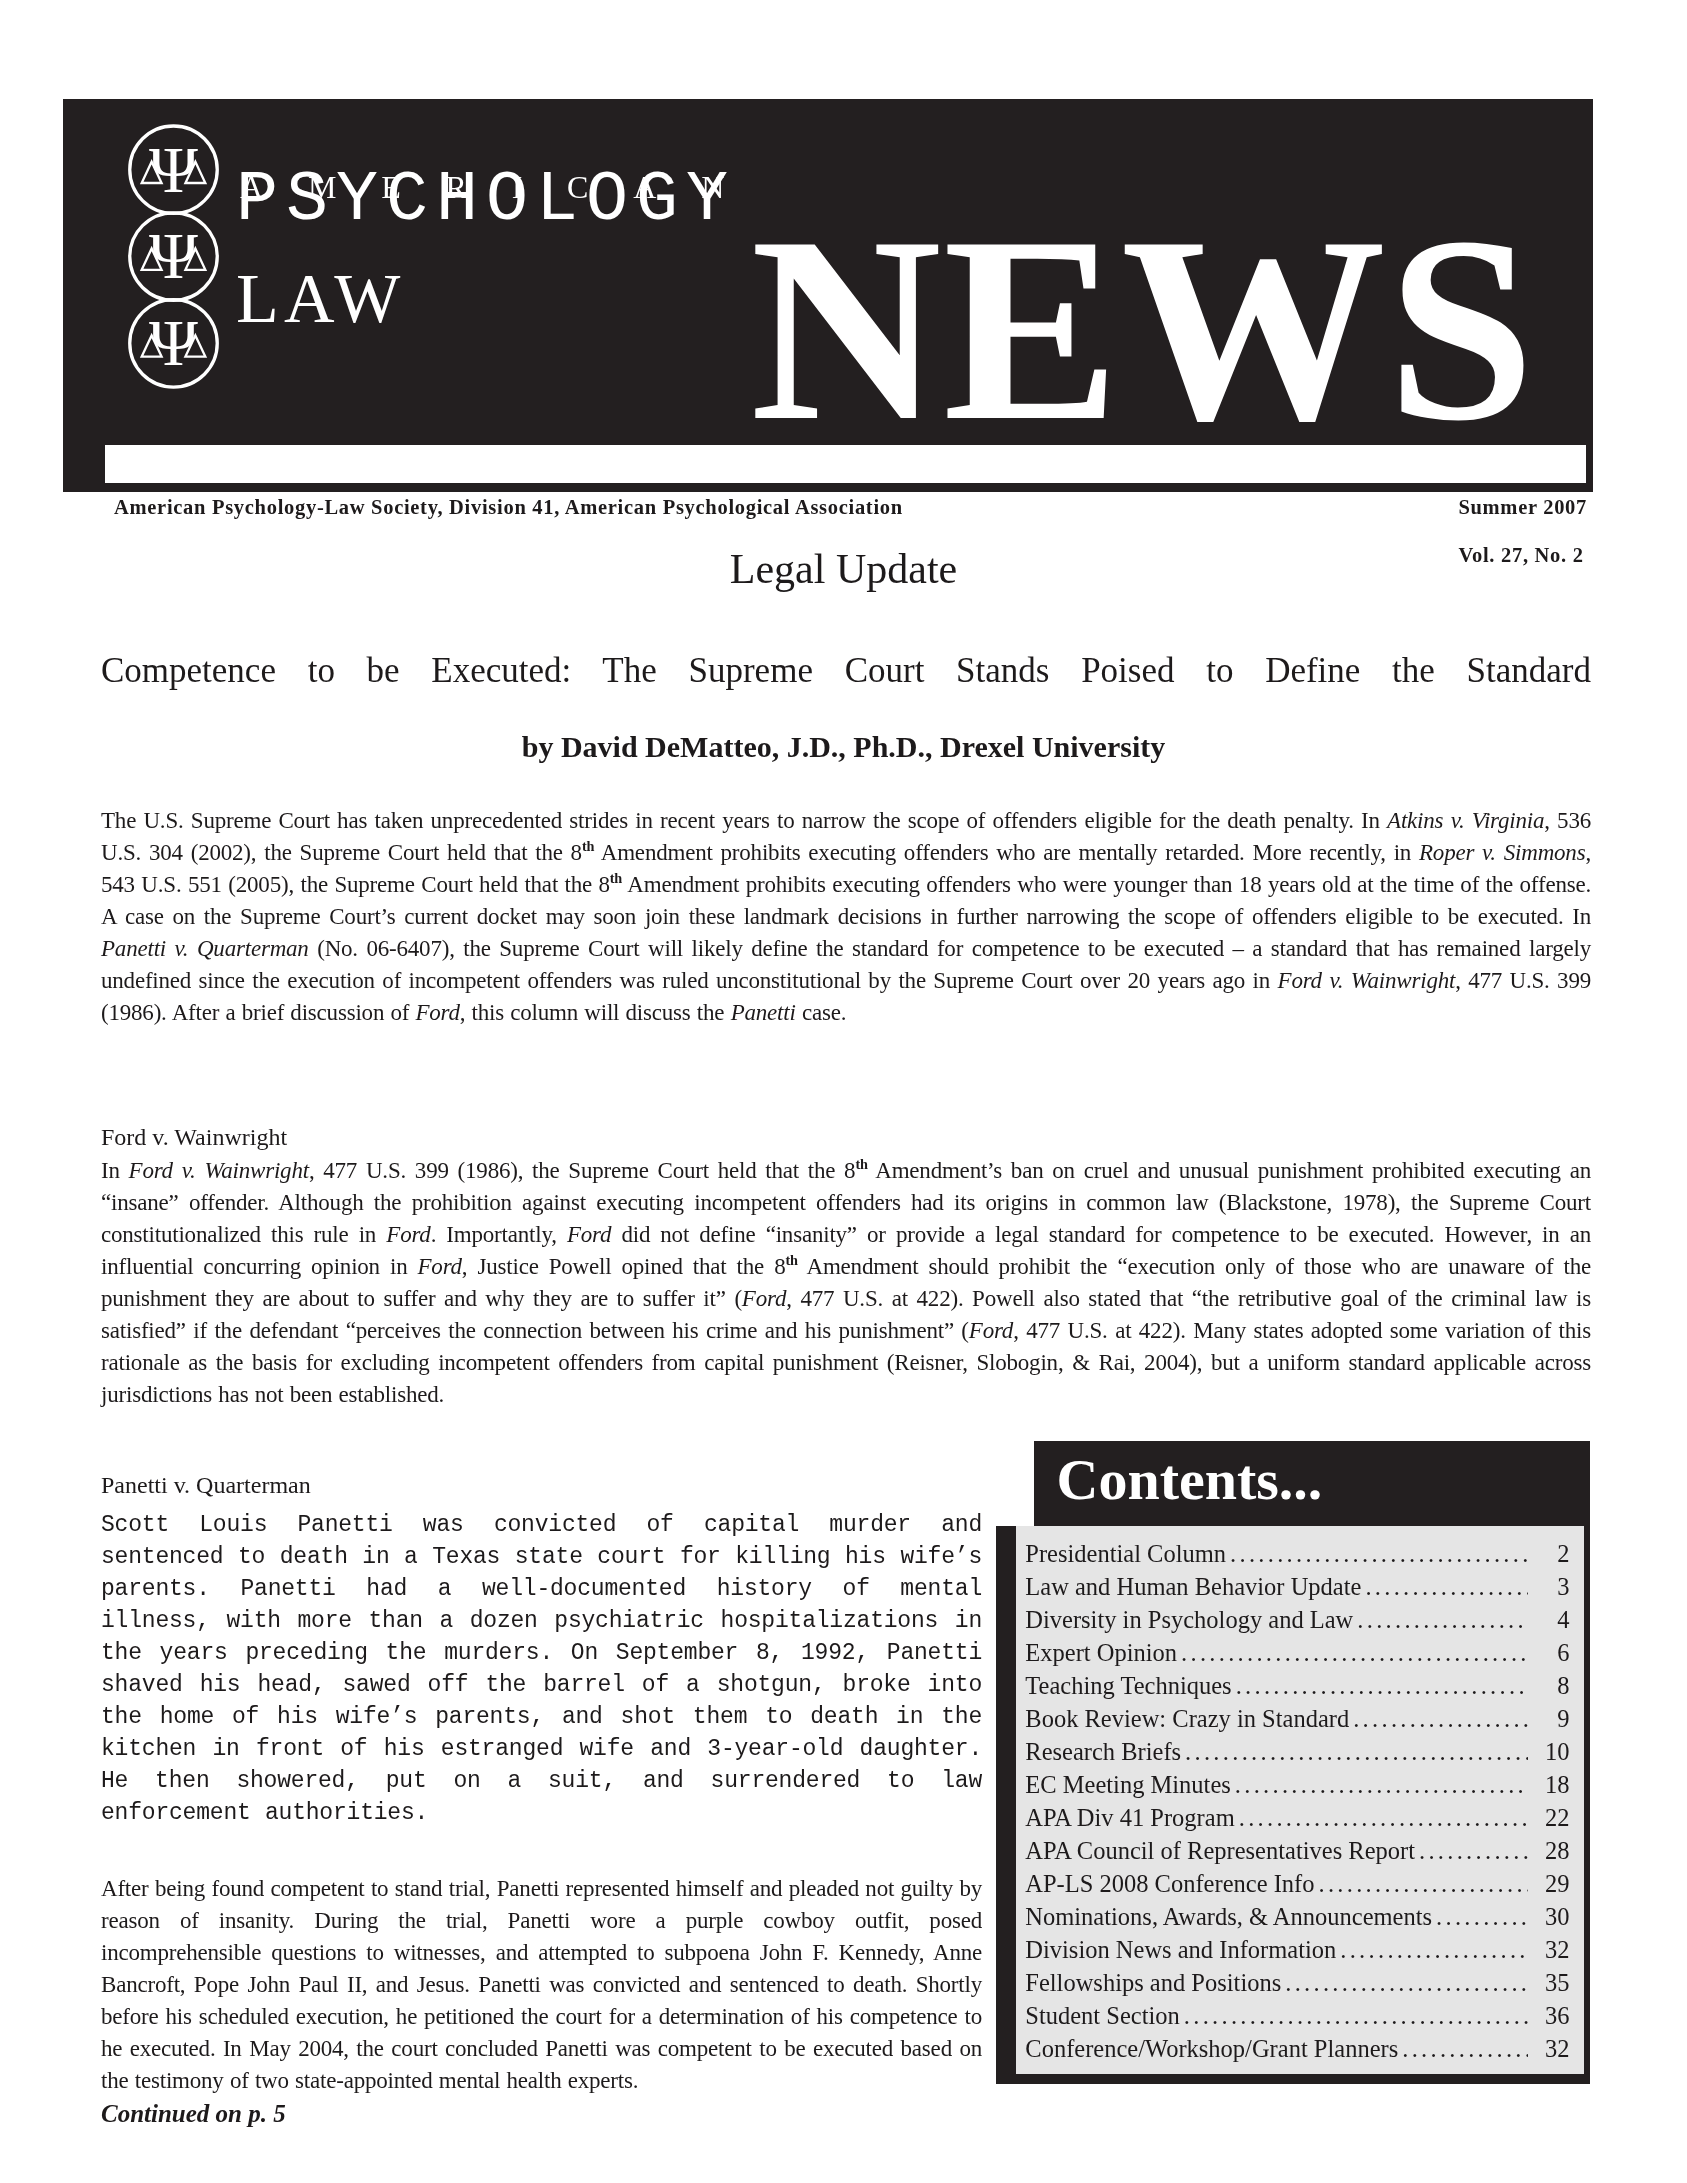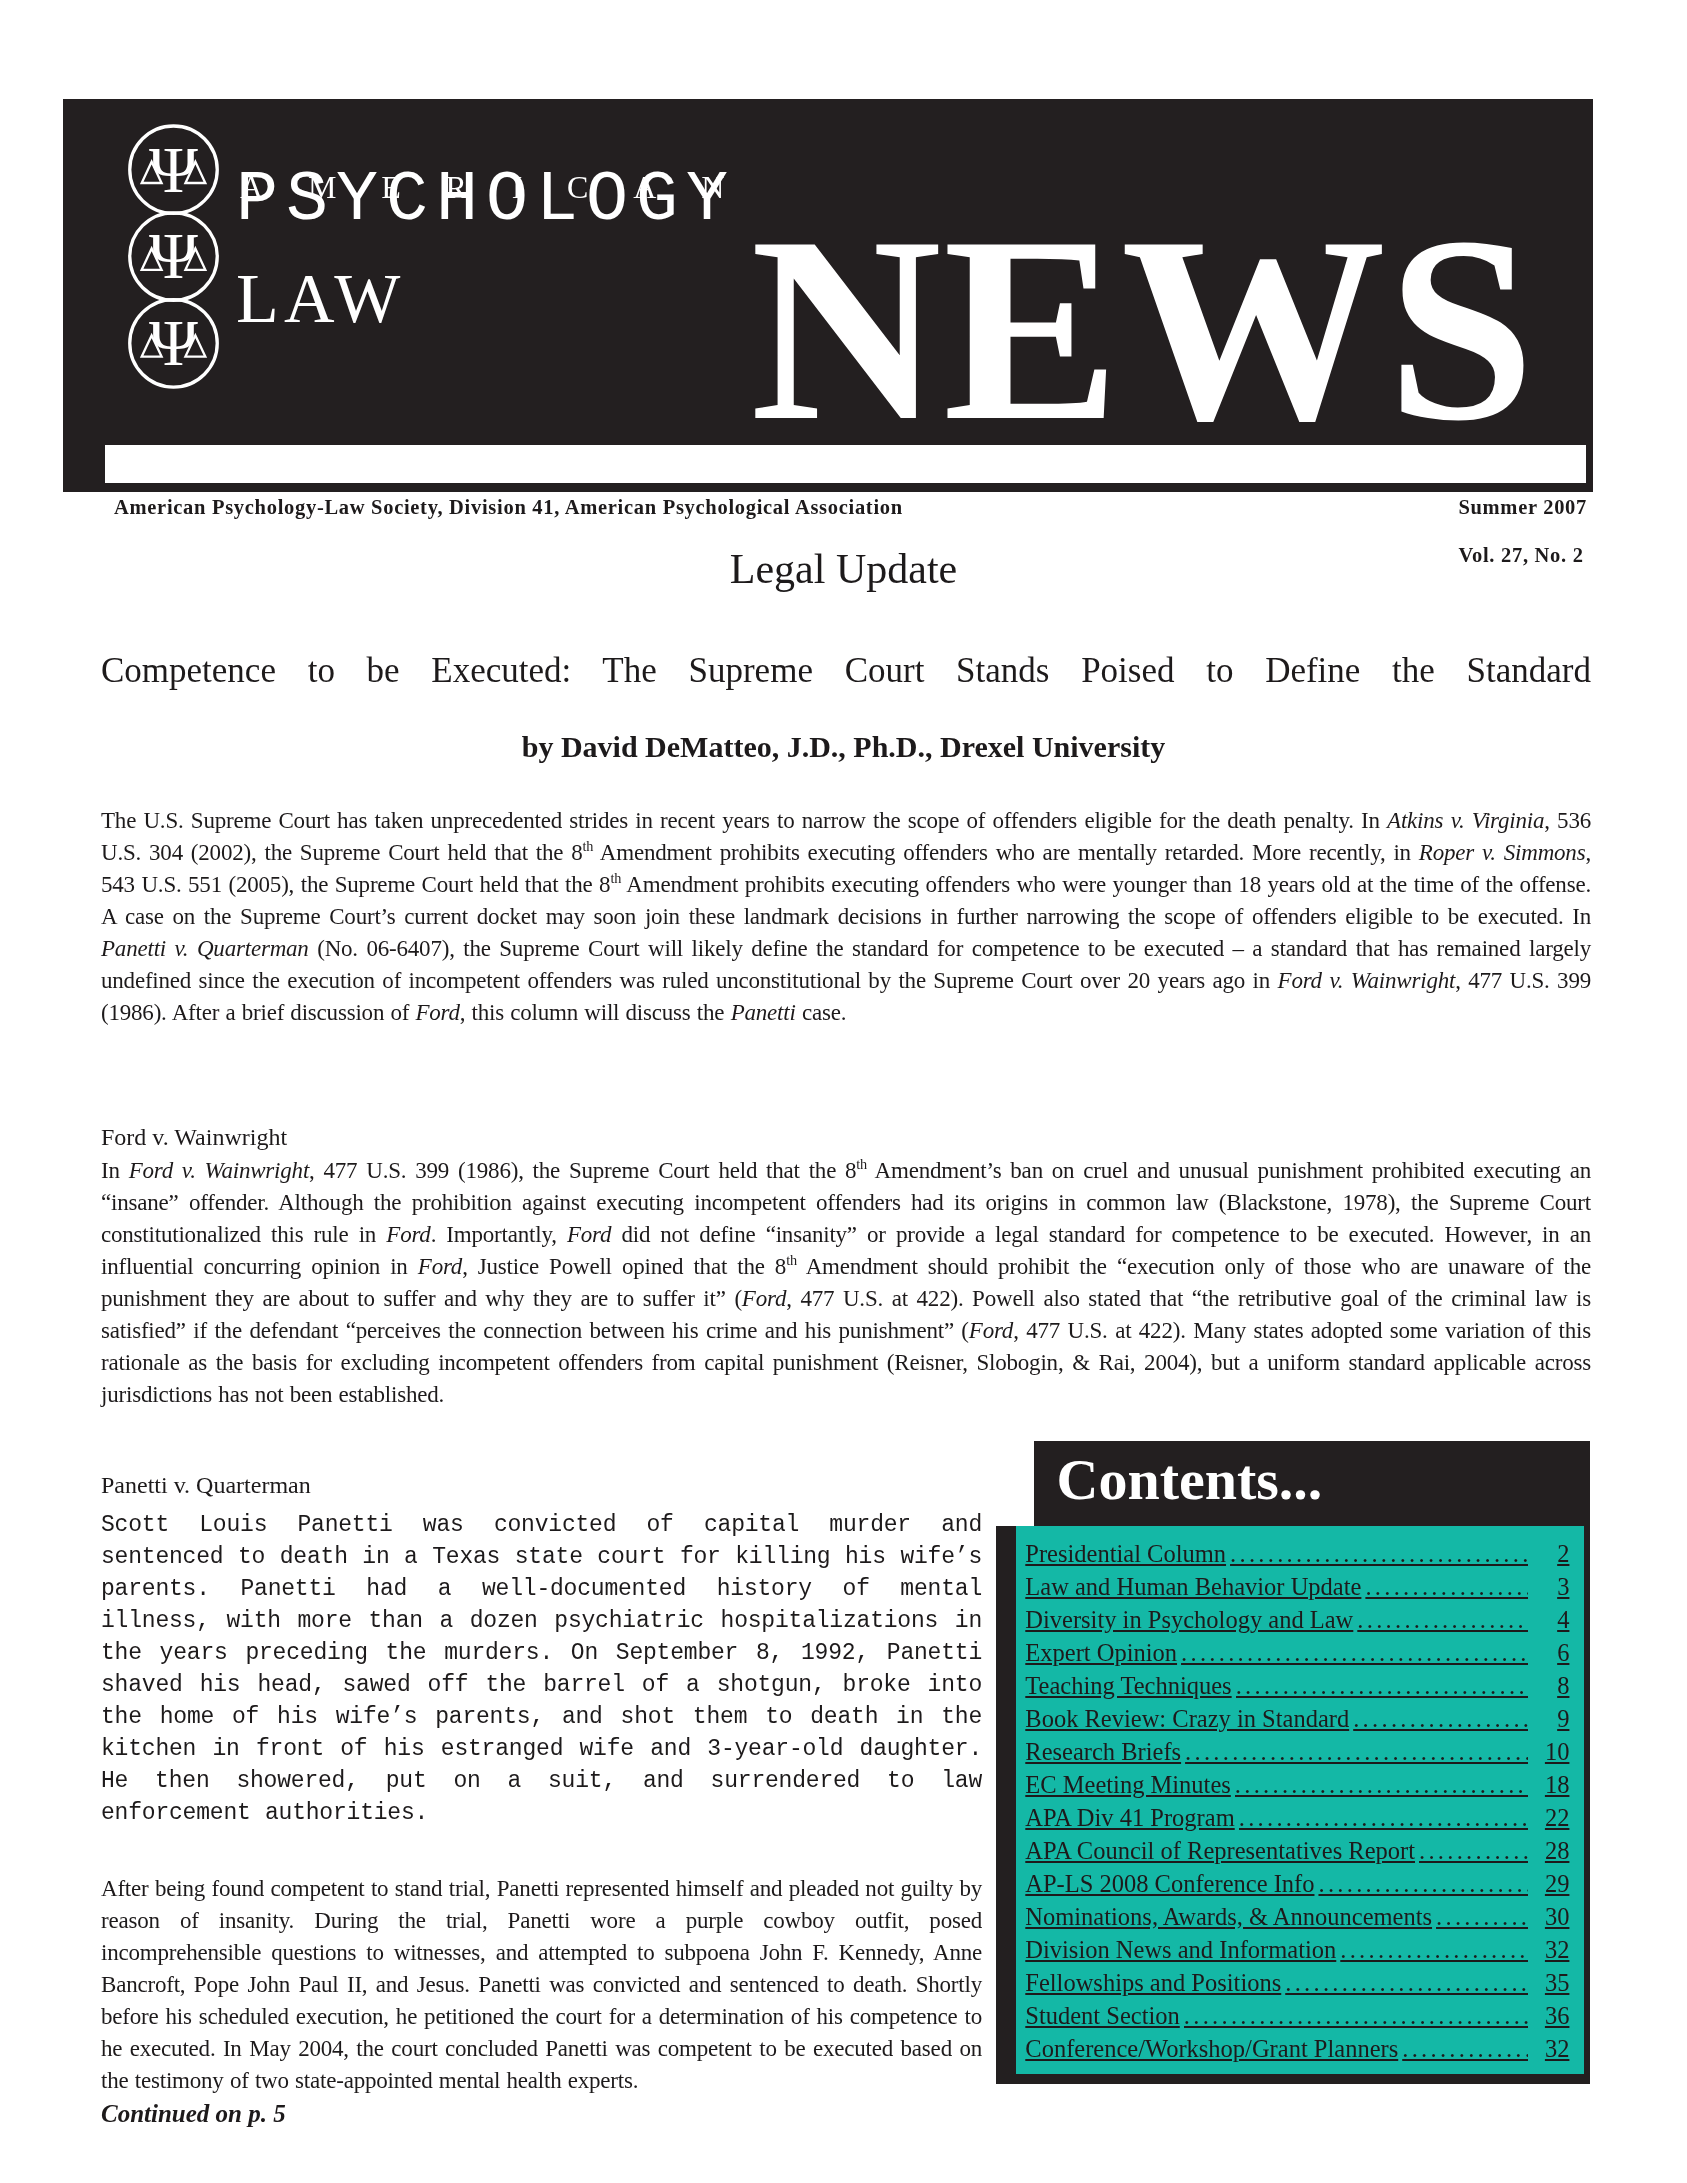--- a/index.html
+++ b/index.html
@@ -30,29 +30,29 @@
   .bodytext{font-size:23px;line-height:32px;text-align:justify;letter-spacing:-0.2px;word-spacing:0.7px;}
   .p-intro{position:absolute;left:101px;width:1490px;top:805px;}
   .h-sec{font-size:24px;line-height:32px;}
   .h-ford{position:absolute;left:101px;top:1121px;}
   .p-ford{position:absolute;left:101px;width:1490px;top:1155px;}
   .left-col{position:absolute;left:101px;width:881px;top:1469px;}
   .left-col .para1{margin:8px 0 0 0;font-family:Liberation Mono, monospace;}
   .left-col .para2{margin:44px 0 0 0;}
   .continued{font-size:25px;font-weight:bold;font-style:italic;padding-right:87px;margin-top:2.6px;}
   .it{font-style:italic;}
-  sup{font-size:0.62em;line-height:0;vertical-align:super;}
+  sup{font-size:0.62em;line-height:0;vertical-align:super;font-weight:bold;}
   p{margin:0;}
 
   
   .toc{position:absolute;left:996px;top:1441px;width:594px;box-sizing:border-box;}
   .toc-header{background:#231f20;color:#fff;height:85px;box-sizing:border-box;
               font-size:58px;font-weight:bold;padding:6.6px 0 0 22.5px;line-height:1.1;margin-left:38px;}
-  .toc-body{box-sizing:border-box;background:#14b8a6;border-left:20px solid #231f20;border-right:6px solid #231f20;
-            border-bottom:10.6px solid #231f20;padding:10.6px 14.6px 9.3px 9.3px;text-decoration:underline;}
+  .toc-body{box-sizing:border-box;background:#e5e5e5;border-left:20px solid #231f20;border-right:6px solid #231f20;
+            border-bottom:10.6px solid #231f20;padding:10.6px 14.6px 9.3px 9.3px;}
   .toc-row{display:flex;align-items:baseline;font-size:24.5px;line-height:33px;}
   .toc-label{white-space:nowrap;}
   .toc-dots{flex:1;overflow:hidden;white-space:nowrap;margin:0 4px;}
   .toc-dots::after{content:"..........................................................................";letter-spacing:3.3px;}
   .toc-num{text-align:right;min-width:37px;white-space:nowrap;}
 </style>
 </head>
 <body>
 
 <div class="page">

